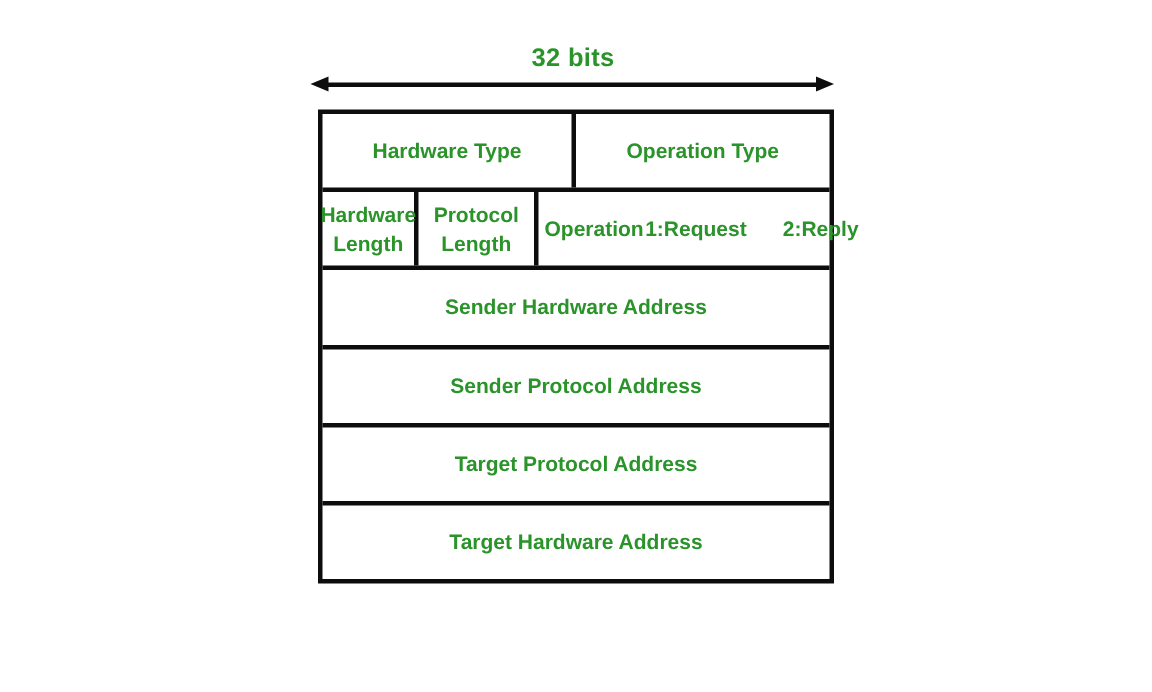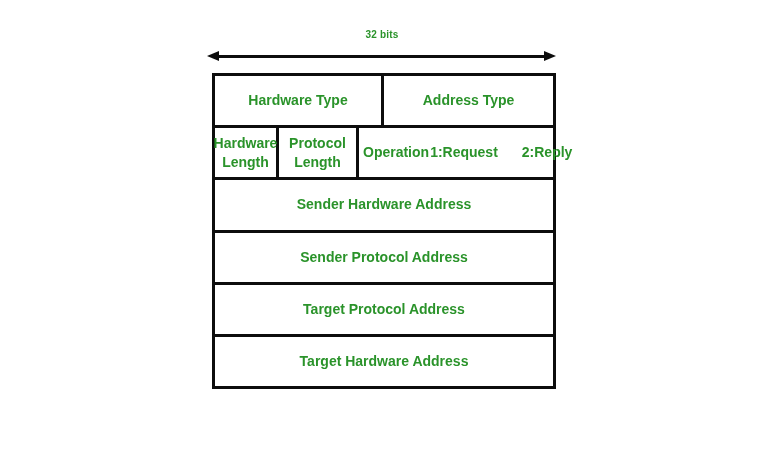--- a/index.html
+++ b/index.html
@@ -16,21 +16,21 @@
     font-family: "Liberation Sans", sans-serif;
   }
   .bits-label {
     position: absolute;
     left: 208px;
     top: 29px;
     width: 348px;
     text-align: center;
     color: #2a932a;
     font-weight: 700;
-    font-size: 10px;
+    font-size: 17px;
     letter-spacing: 0.2px;
   }
   .width-arrow {
     position: absolute;
     left: 207px;
     top: 51px;
     width: 349px;
     height: 11px;
   }
   .arrow-line {
@@ -115,21 +115,21 @@
     <span class="arrowhead right"></span>
   </div>
 
   <div class="packet-table">
 
     <div class="prow">
       <div class="cell w50">
         <span class="cell-text">Hardware Type</span>
       </div>
       <div class="cell w50">
-        <span class="cell-text">Address Type</span>
+        <span class="cell-text">Operation Type</span>
       </div>
     </div>
 
     <div class="prow">
       <div class="cell hw-len">
         <span class="cell-text">Hardware
 Length</span>
       </div>
       <div class="cell pr-len">
         <span class="cell-text">Protocol

